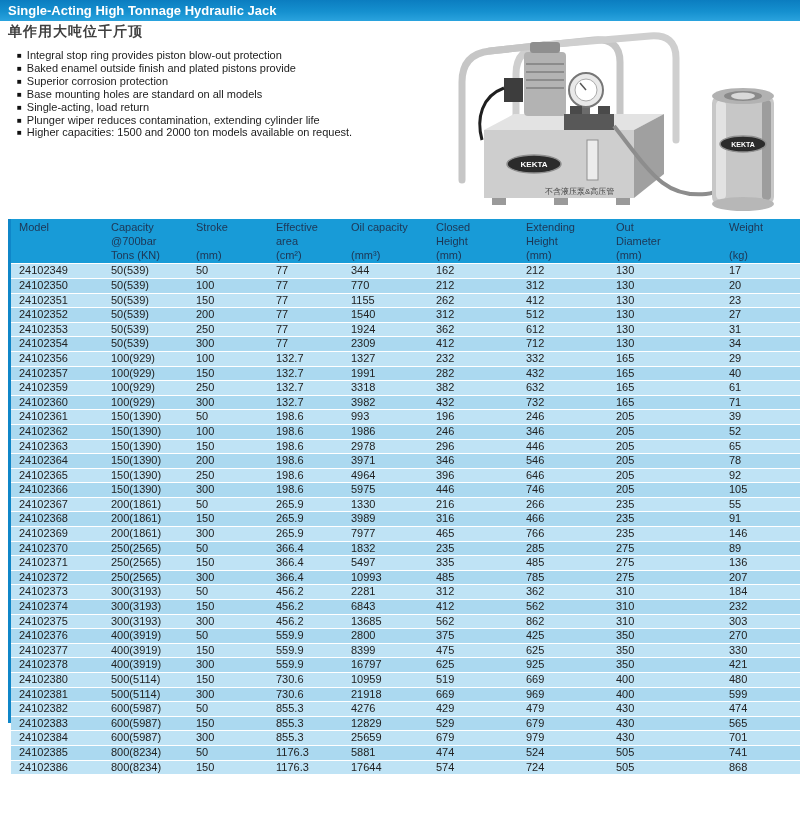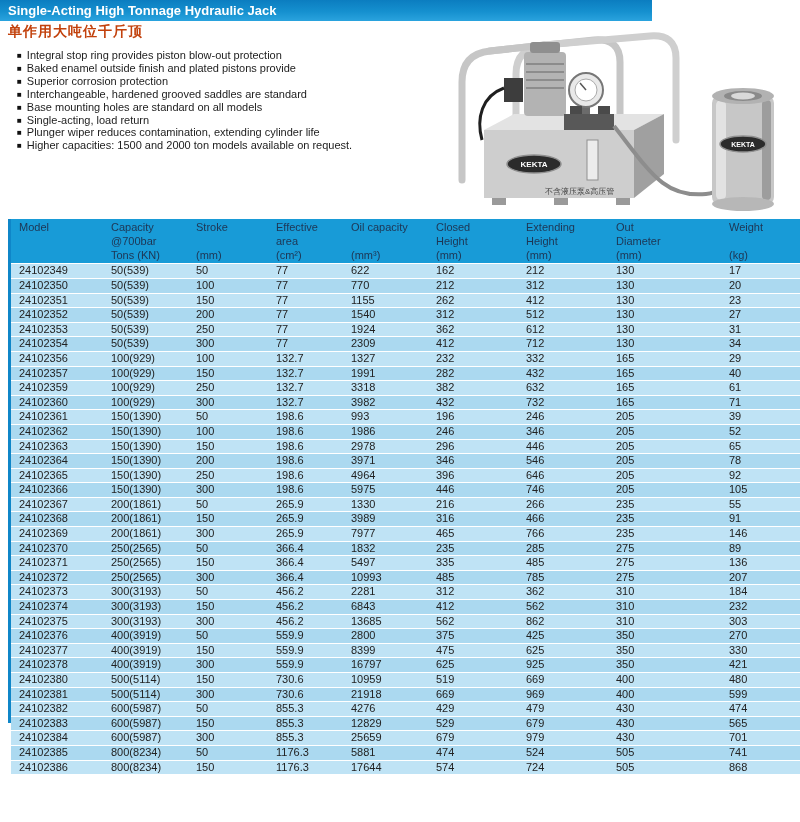--- a/index.html
+++ b/index.html
@@ -2,28 +2,28 @@
 <html><head>
 <meta charset="utf-8">
 <style>
   html,body{margin:0;padding:0;}
   body{
     width:800px;height:822px;position:relative;overflow:hidden;
     background:#ffffff;
     font-family:"Liberation Sans", sans-serif;
   }
   .titlebar{
-    position:absolute;top:0;left:0;width:652px;height:21px;
+    position:absolute;top:0;left:0;width:800px;height:21px;
     background:linear-gradient(180deg,#0b7dc0 0%,#1590cf 55%,#2aa3de 100%);
     color:#fff;font-weight:bold;font-size:13px;line-height:21px;
     padding-left:8px;box-sizing:border-box;
   }
   .cn-subtitle{
     position:absolute;top:23px;left:8px;
-    font-size:14px;font-weight:bold;color:#c2410c;letter-spacing:1px;
+    font-size:14px;font-weight:bold;color:#404040;letter-spacing:1px;
   }
   ul.features{
     position:absolute;top:41px;left:8px;margin:9px;padding:0;list-style:none;
     font-size:11px;color:#1c1c1c;width:410px;
   }
   ul.features li{line-height:11.9px;white-space:nowrap;}
   ul.features .sq{font-size:8px;margin-right:5px;position:relative;top:-1px;color:#111;}
   .imgwrap{position:absolute;left:424px;top:22px;width:378px;height:180px;}
   .img-caption{
     position:absolute;left:545px;top:186px;font-size:8px;color:#444;letter-spacing:0px;
@@ -52,21 +52,20 @@
 <body>
 
 <div class="titlebar">Single-Acting High Tonnage Hydraulic Jack</div>
 
 <div class="cn-subtitle">单作用大吨位千斤顶</div>
 
 <ul class="features">
     <li><span class="sq">■</span><span>Integral stop ring provides piston blow-out protection</span></li>
     <li><span class="sq">■</span><span>Baked enamel outside finish and plated pistons provide</span></li>
     <li><span class="sq">■</span><span>Superior corrosion protection</span></li>
-    <li><span class="sq">■</span><span>Interchangeable, hardened grooved saddles are standard</span></li>
     <li><span class="sq">■</span><span>Base mounting holes are standard on all models</span></li>
     <li><span class="sq">■</span><span>Single-acting, load return</span></li>
     <li><span class="sq">■</span><span>Plunger wiper reduces contamination, extending cylinder life</span></li>
     <li><span class="sq">■</span><span>Higher capacities: 1500 and 2000 ton models available on request.</span></li>
   </ul>
 
 <div class="imgwrap">
   <svg width="378" height="196" viewBox="0 0 378 196">
 
     <path d="M38,158 L38,60 Q38,32 66,29 L170,18 Q196,16 196,40 L196,98" fill="none" stroke="#c6c6c6" stroke-width="7" stroke-linecap="round"></path>
@@ -182,21 +181,21 @@
             <div class="hline">(kg)</div>
           </th>
         </tr>
     </thead>
     <tbody>
         <tr>
           <td>24102349</td>
           <td>50(539)</td>
           <td>50</td>
           <td>77</td>
-          <td>622</td>
+          <td>344</td>
           <td>162</td>
           <td>212</td>
           <td>130</td>
           <td>17</td>
         </tr>
         <tr>
           <td>24102350</td>
           <td>50(539)</td>
           <td>100</td>
           <td>77</td>

